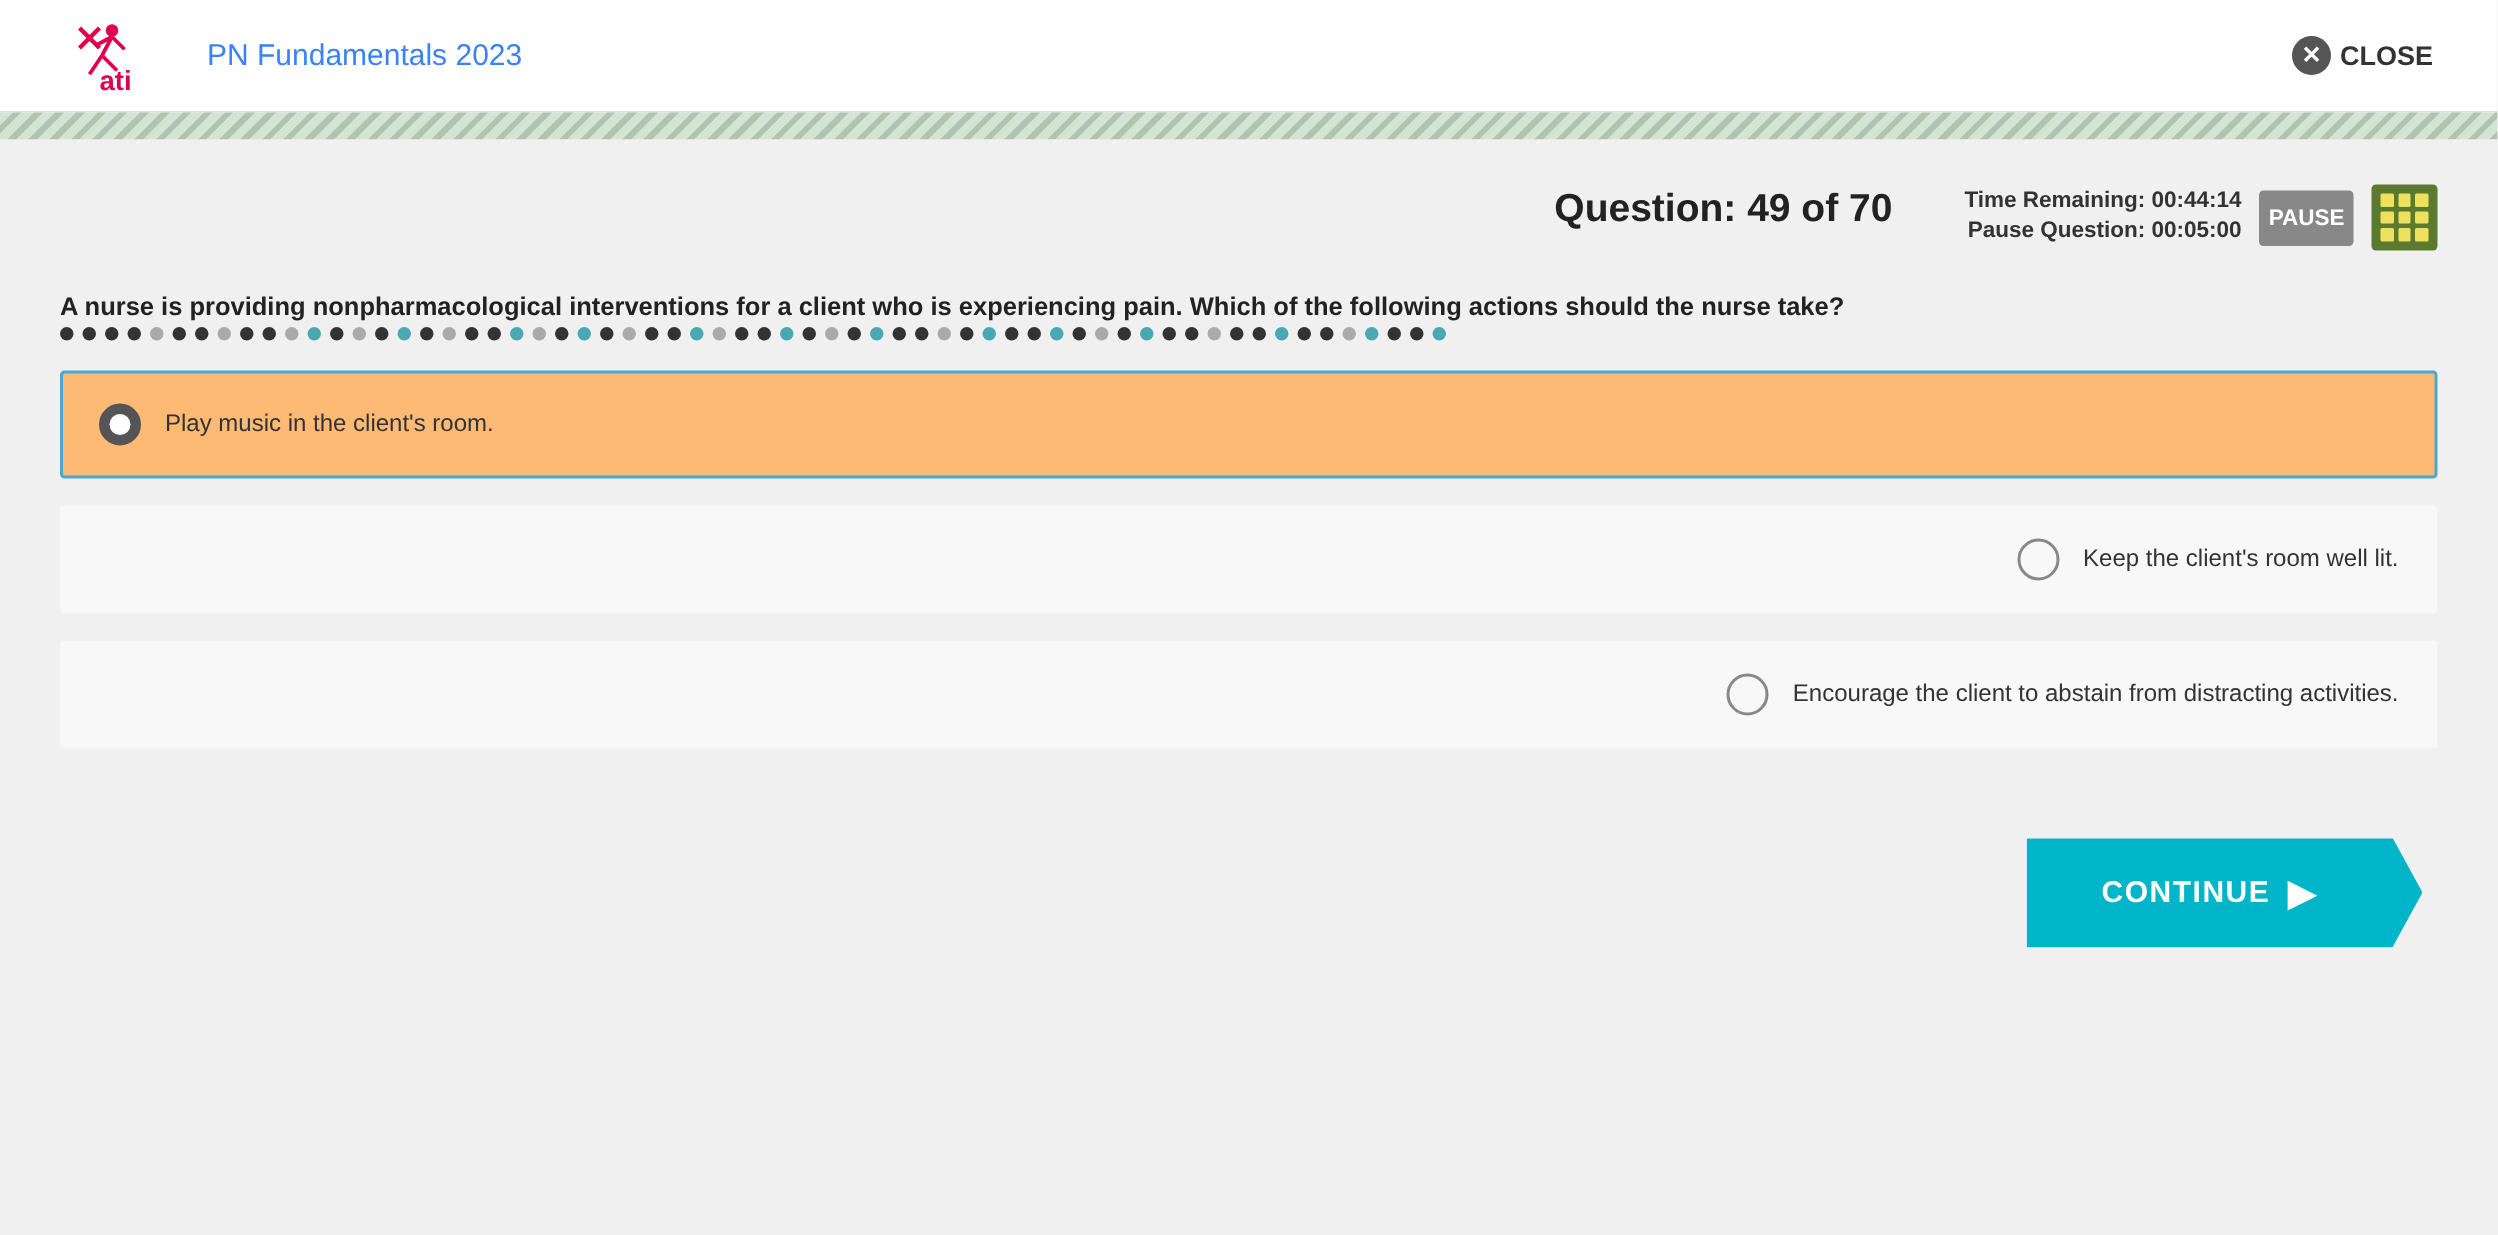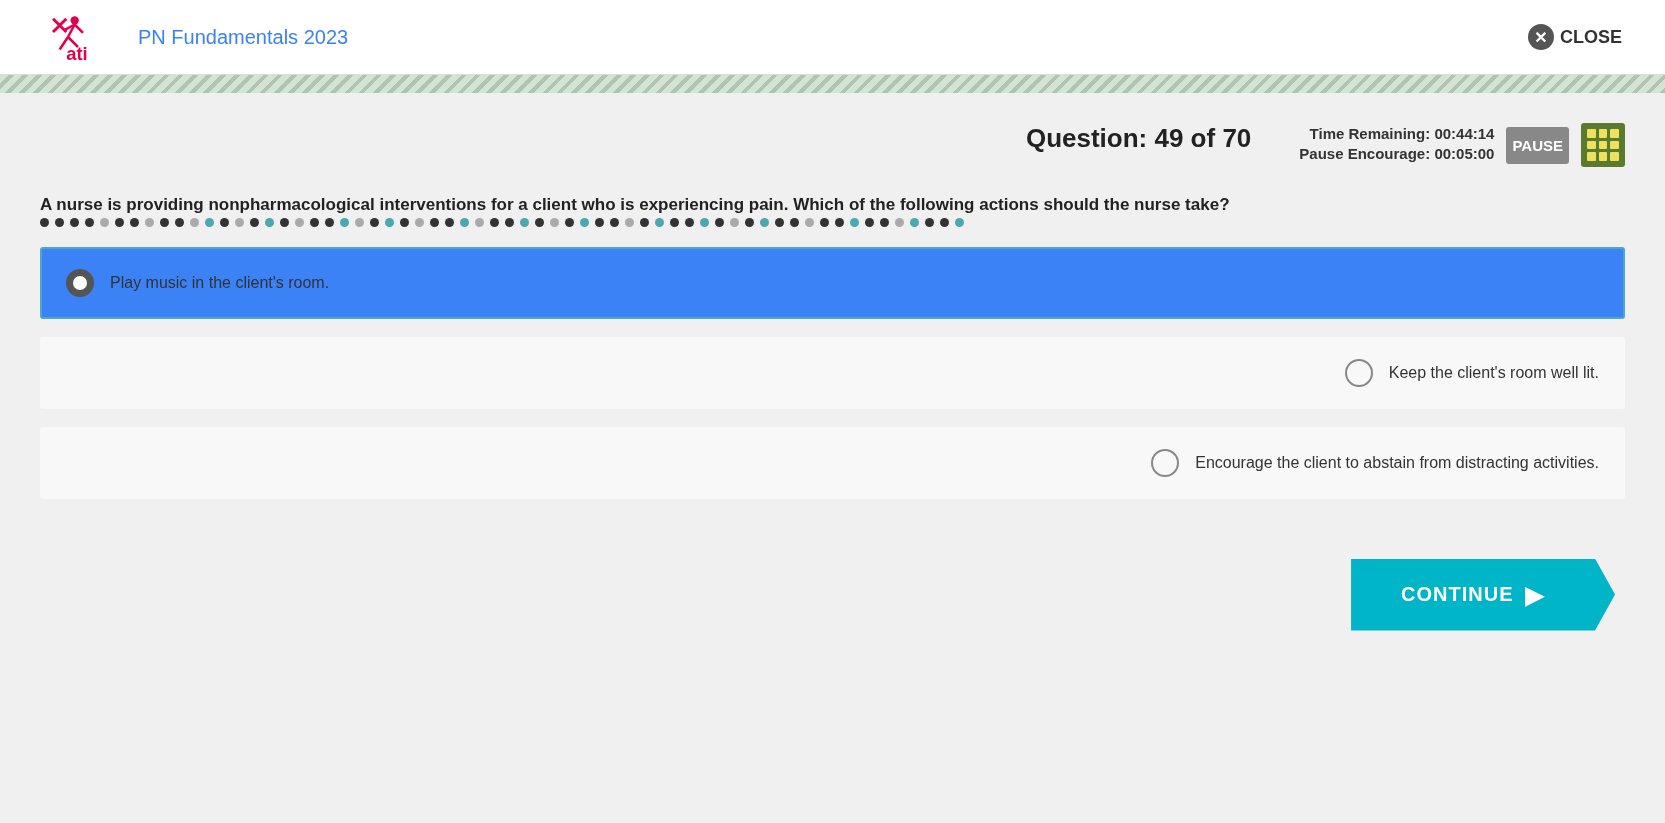--- a/index.html
+++ b/index.html
@@ -175,21 +175,21 @@
       padding: 20px 24px;
       background: #fff;
       border: 2px solid transparent;
       border-radius: 3px;
       cursor: pointer;
       font-size: 16px;
       color: #333;
     }
     .answer-option.selected {
       border: 2.5px solid #4aa8d0;
-      background: #3b82f6;
+      background: #fdba74;
     }
     .answer-option:not(.selected) {
       background: #f8f8f8;
       border: 2px solid transparent;
       justify-content: flex-end;
     }
 
     .radio-outer {
       width: 28px;
       height: 28px;
@@ -283,21 +283,21 @@
 
   <div class="question-header">
     <h2 class="question-number">Question: 49 of 70</h2>
     <div class="timer-section">
       <div class="timer-text">
         <div>
           <span>Time Remaining:</span>
           <span>00:44:14</span>
         </div>
         <div>
-          <span>Pause Encourage:</span>
+          <span>Pause Question:</span>
           <span>00:05:00</span>
         </div>
       </div>
       <button class="pause-btn">PAUSE</button>
       <div class="calculator-icon">
         <div class="calc-cell"></div>
         <div class="calc-cell"></div>
         <div class="calc-cell"></div>
         <div class="calc-cell"></div>
         <div class="calc-cell"></div>

